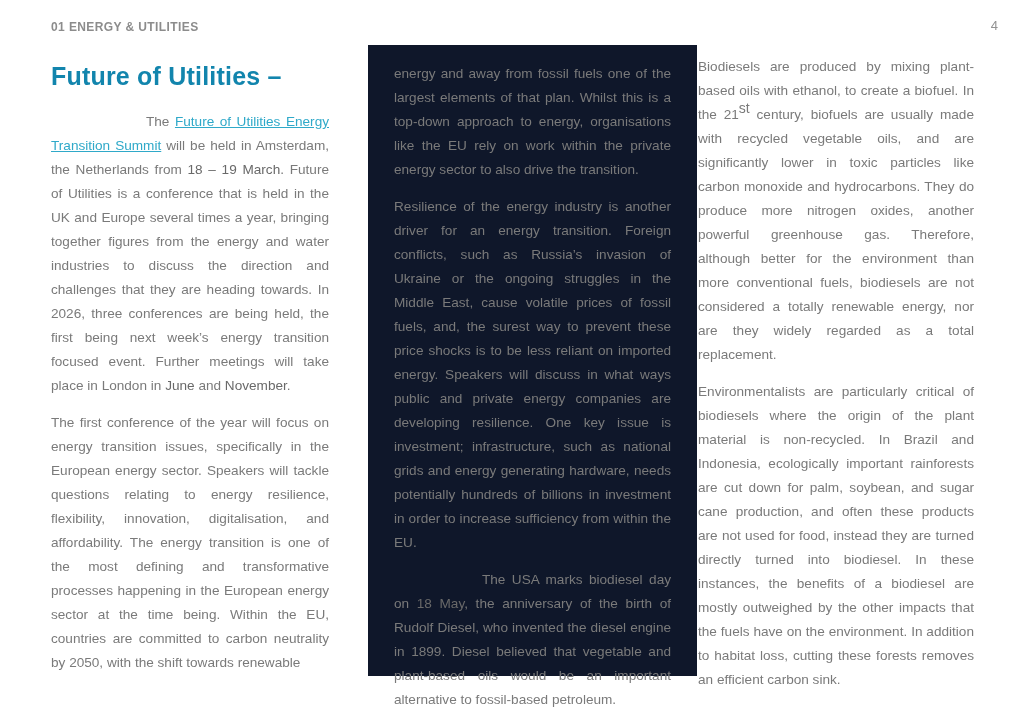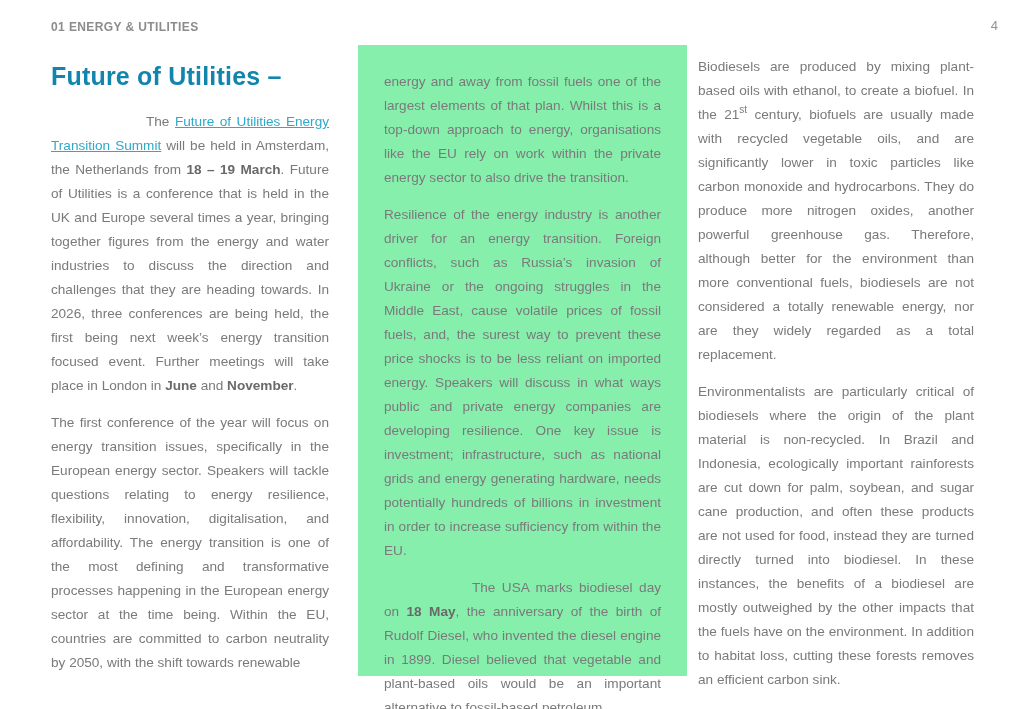--- a/index.html
+++ b/index.html
@@ -17,37 +17,37 @@
   .page-number{
     position:absolute;right:26px;top:18px;
     font-size:13px;color:#929292;
   }
   .col p{
     margin:0 0 13px 0;
     font-size:13.6px;line-height:24px;color:#7a7a7a;
     text-align:justify;
   }
   .col p:last-child{margin-bottom:0;}
-  .col b{color:#696969;font-weight:700;}
+  .col b{color:#696969;font-weight:400;}
   .col1{position:absolute;left:51px;top:62px;width:278px;}
   .article-title{
     margin:0 0 19px 0;
     font-size:25px;font-weight:700;color:#1285ad;
     letter-spacing:.2px;
   }
   .indent-95{text-indent:95px;}
   .indent-88{text-indent:88px;}
   .link{color:#2fa9c9;text-decoration:underline;}
   .col2-box{
-    position:absolute;left:358px;top:45px;width:329px;height:631px;
-    background:#86efac;
-    padding:25px 26px;box-sizing:border-box;
+    position:absolute;left:368px;top:45px;width:329px;height:631px;
+    background:#0f172a;
+    padding:17px 26px;box-sizing:border-box;
   }
   .col3{position:absolute;left:698px;top:55px;width:276px;}
-  sup{font-size:10px;line-height:0;}
+  sup{font-size:14px;line-height:0;}
 </style>
 </head>
 <body>
 
 <div class="page">
 
   <span class="section-label">01 ENERGY &amp; UTILITIES</span>
   <span class="page-number">4</span>
 
   <div class="col col1">

